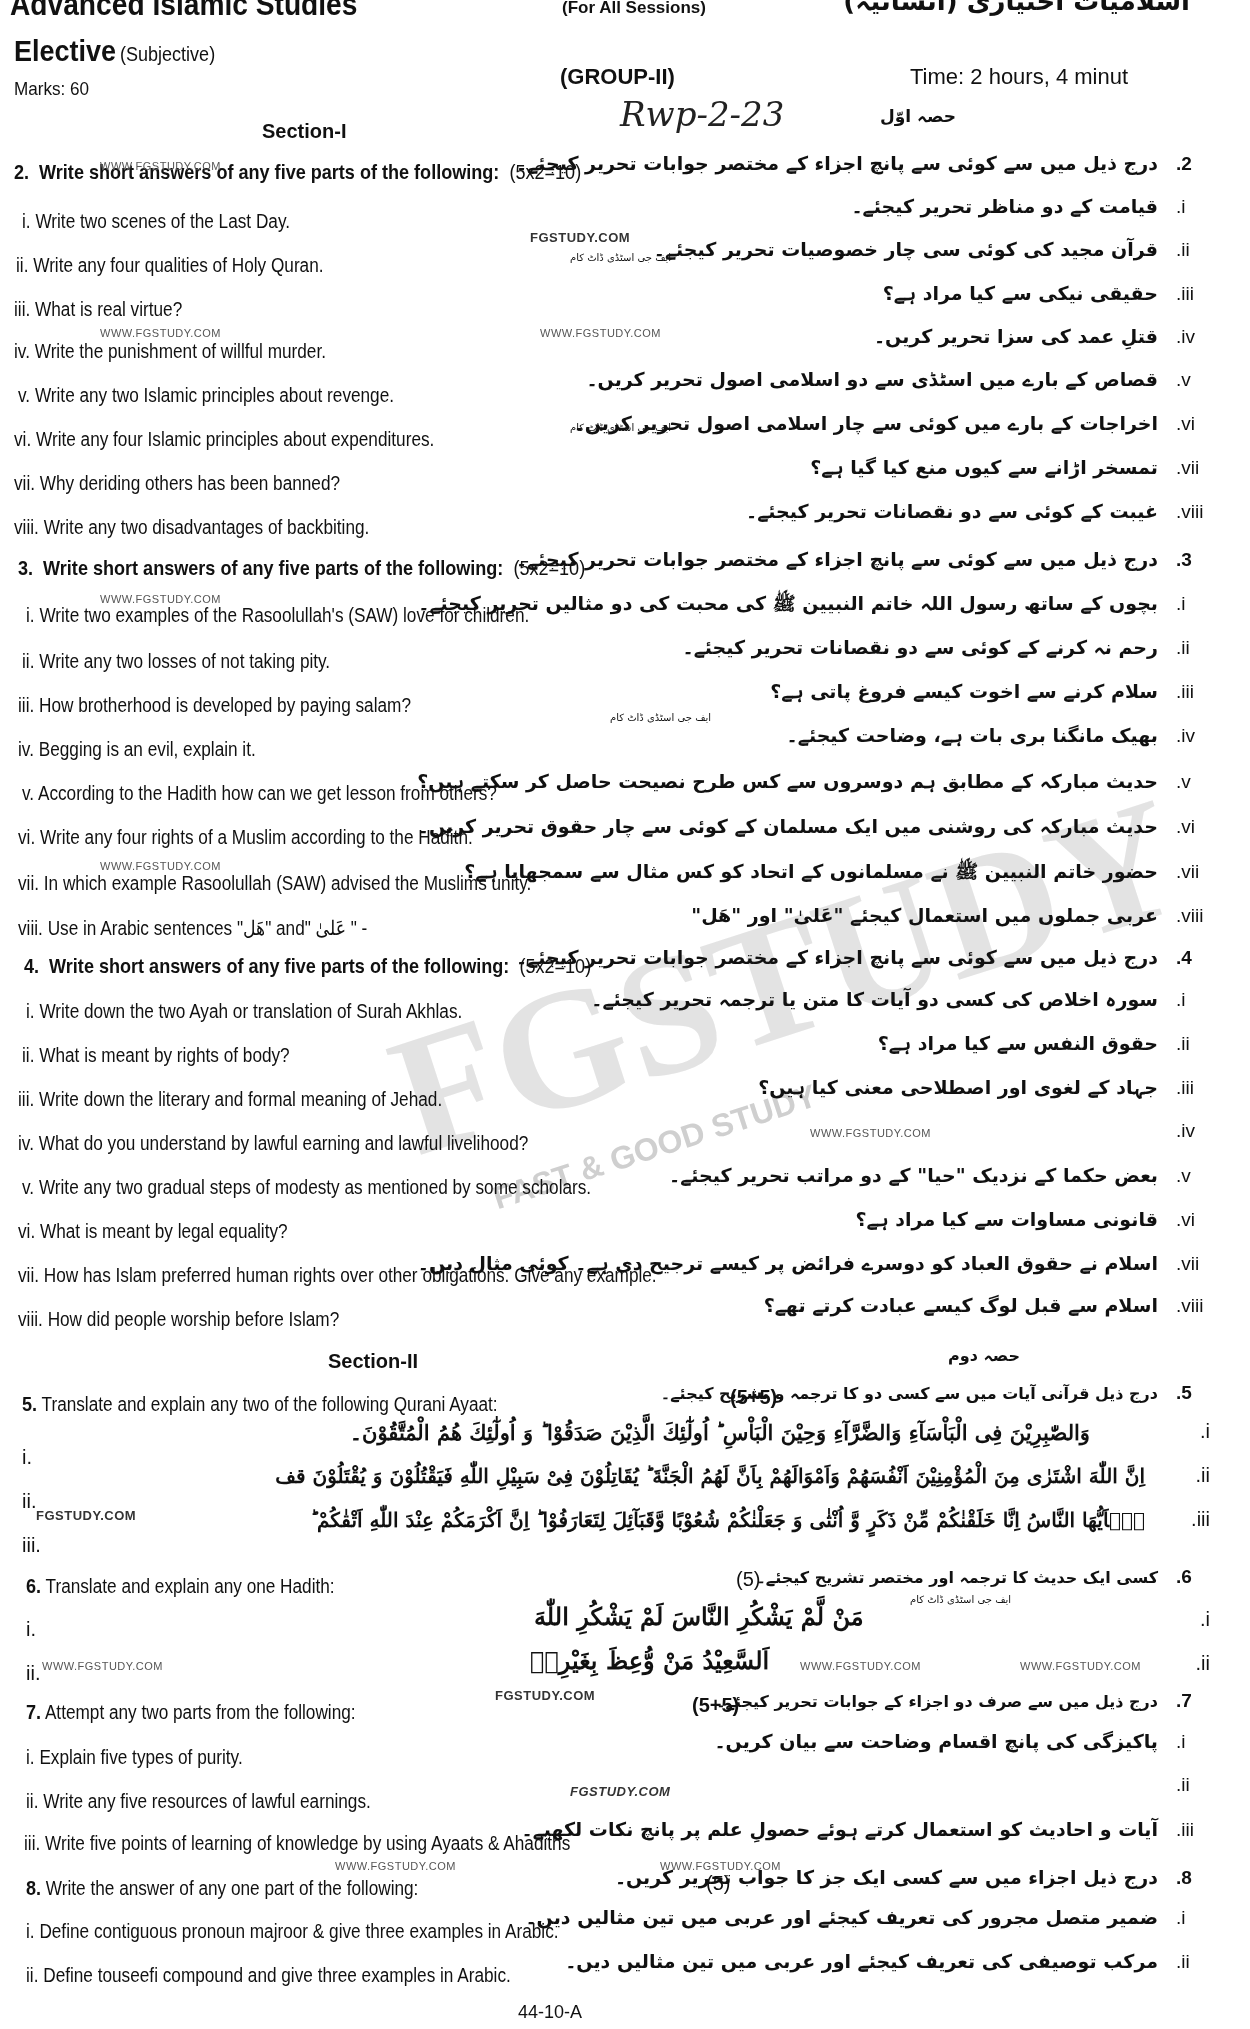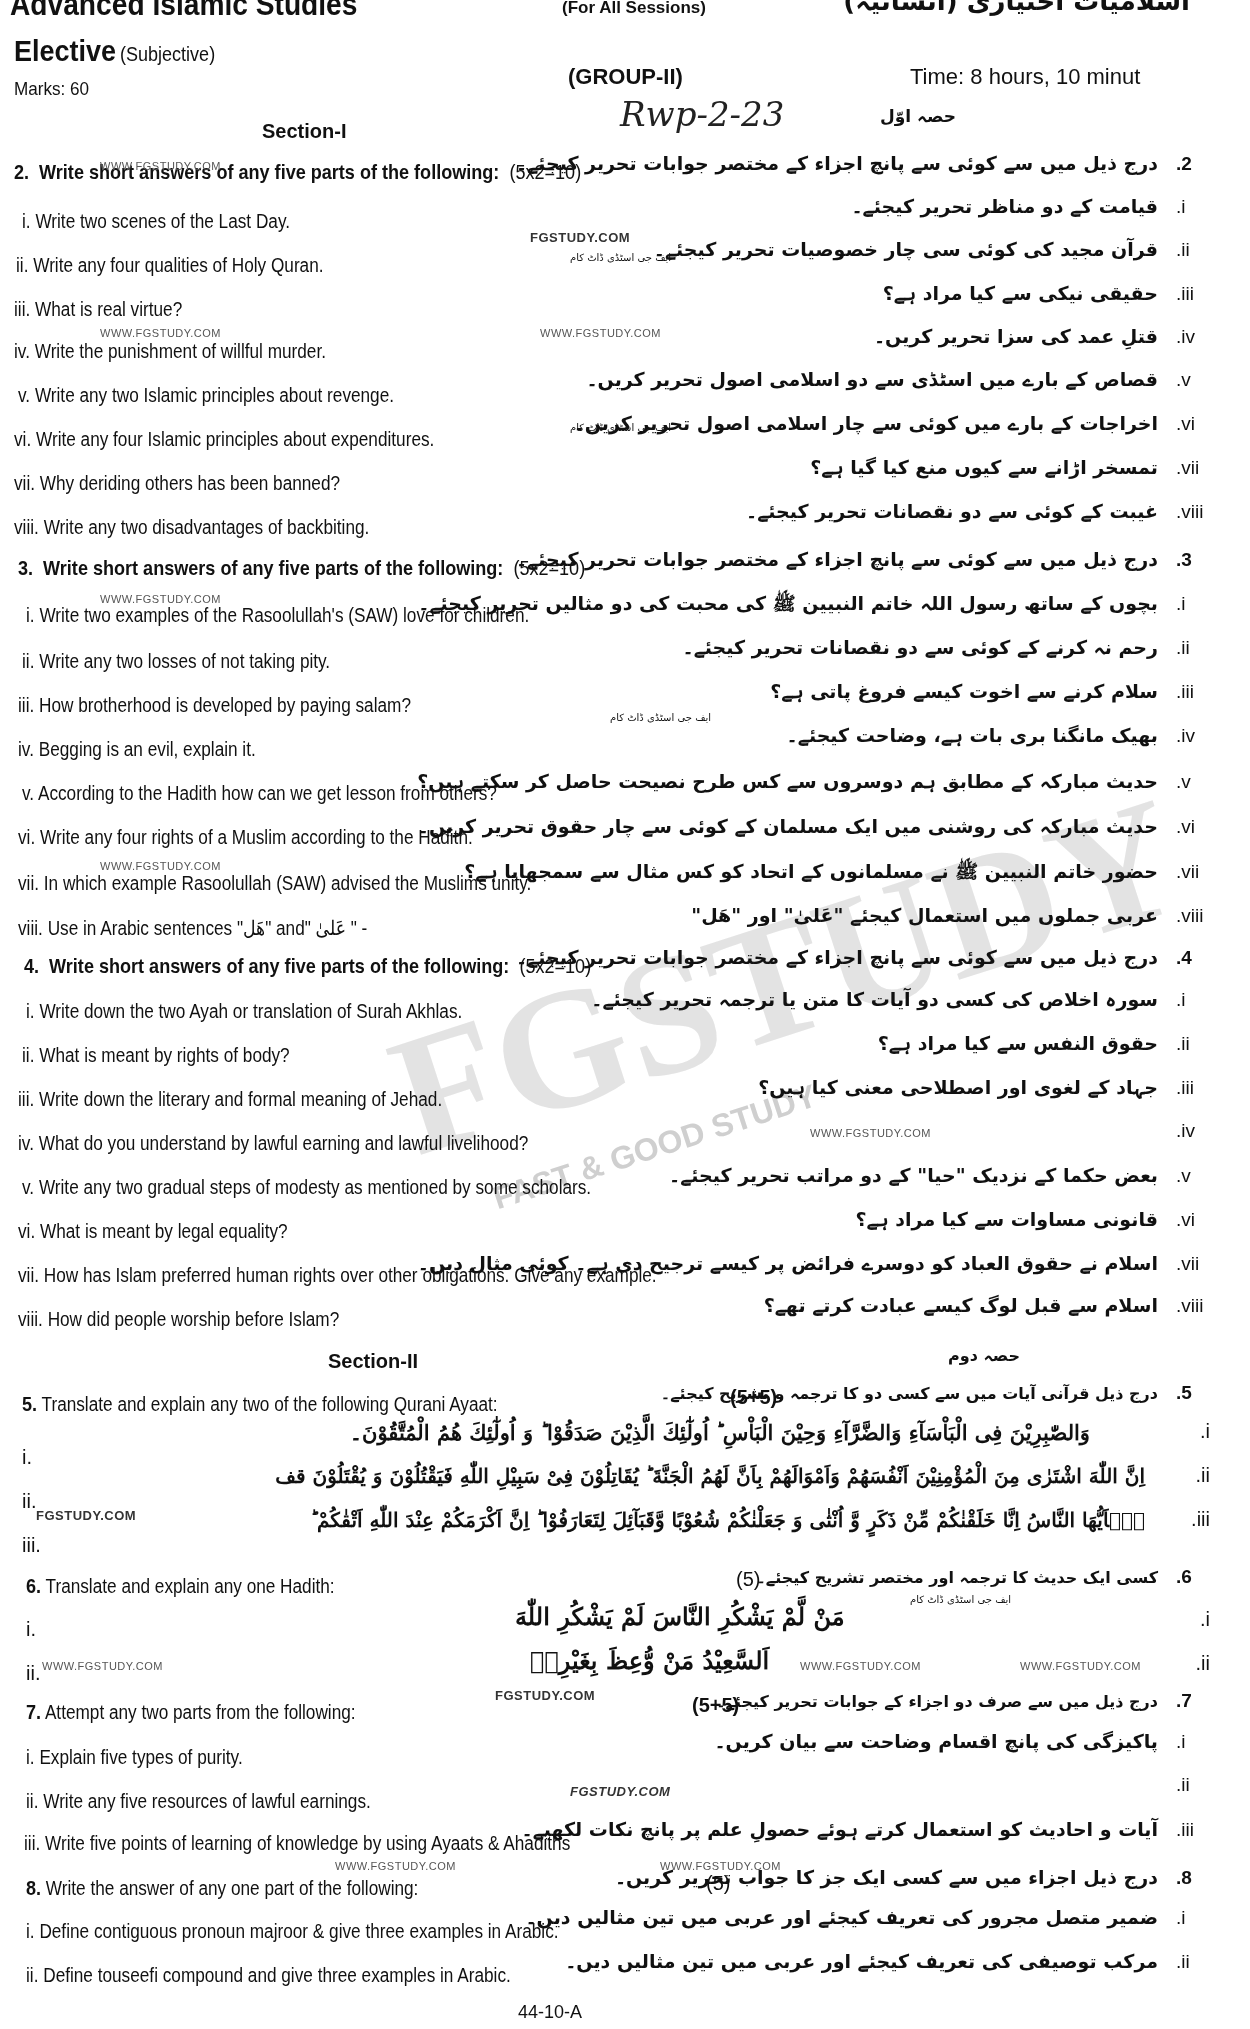--- a/index.html
+++ b/index.html
@@ -29,22 +29,22 @@
 
   <div class="abs" style="left:10px; top:-14px; font-size:32px; font-weight:bold; transform:scaleX(0.88); transform-origin:left;">Advanced Islamic Studies</div>
   <div class="abs" style="left:562px; top:-2px; font-size:17px; font-weight:bold;">(For All Sessions)</div>
   <div class="abs ur" style="right:60px; top:-14px; font-size:26px;">اسلامیات اختیاری (انشائیہ)</div>
 
   <div class="abs" style="left:14px; top:34px; transform:scaleX(0.9); transform-origin:left;">
     <span style="font-size:30px; font-weight:bold;">Elective</span>
     <span style="font-size:20px;">(Subjective)</span>
   </div>
   <div class="abs" style="left:14px; top:78px; font-size:19px; transform:scaleX(0.9); transform-origin:left;">Marks: 60</div>
-  <div class="abs" style="left:560px; top:64px; font-size:22px; font-weight:bold;margin-left:8px;">(GROUP-II)</div>
-  <div class="abs" style="left:910px; top:64px; font-size:22px;">Time: 8 hours, 10 minut</div>
+  <div class="abs" style="left:560px; top:64px; font-size:22px; font-weight:bold;">(GROUP-II)</div>
+  <div class="abs" style="left:910px; top:64px; font-size:22px;">Time: 2 hours, 4 minut</div>
   <div class="abs hand" style="left:620px; top:94px;">Rwp-2-23</div>
   <div class="abs ur" style="left:880px; top:106px; font-size:17px;">حصہ اوّل</div>
   <div class="abs" style="left:262px; top:120px; font-size:20px; font-weight:bold;">Section-I</div>
 
   <div class="abs en en-b" style="left:14px; top:160px; font-size:21px;">
     <span class="qnum">2.</span>&nbsp;
     <span>Write short answers of  any five parts of the following:</span>&nbsp;
     <span style="font-weight:normal">(5x2=10)</span>
   </div>
   <div class="row-ur" style="top:152px;">
@@ -244,21 +244,21 @@
     <span class="qnum">6.</span>
     <span>Translate and explain any one Hadith:</span>
   </div>
   <div class="abs num" style="left:736px; top:1568px;">(5)</div>
   <div class="row-ur" style="top:1566px;">
       <span class="rlabel qnum">.6</span>
       <span class="ur" style="font-size:16px;">کسی ایک حدیث کا ترجمہ اور مختصر تشریح کیجئے۔</span>
     </div>
 
   <div class="abs num" style="left:26px; top:1618px;">i.</div>
-  <div class="abs ar" style="left:515px; top:1602px; font-size:24px;">مَنْ لَّمْ يَشْكُرِ النَّاسَ لَمْ يَشْكُرِ اللّٰهَ</div>
+  <div class="abs ar" style="left:534px; top:1602px; font-size:24px;">مَنْ لَّمْ يَشْكُرِ النَّاسَ لَمْ يَشْكُرِ اللّٰهَ</div>
   <div class="abs num" style="right:40px; top:1608px;">.i</div>
 
   <div class="abs num" style="left:26px; top:1662px;">ii.</div>
   <div class="abs ar" style="left:530px; top:1646px; font-size:24px;">اَلسَّعِيْدُ مَنْ وُّعِظَ بِغَيْرِهٖ</div>
   <div class="abs num" style="right:40px; top:1652px;">.ii</div>
 
   <div class="abs en" style="left:26px; top:1700px; font-size:20px;">
     <span class="qnum">7.</span>
     <span>Attempt any two parts from the following:</span>
   </div>

